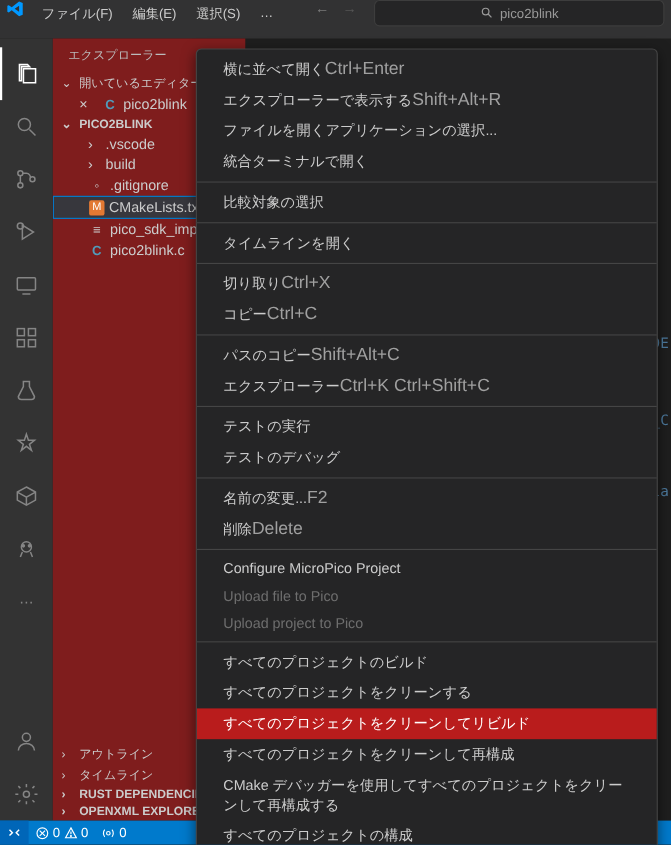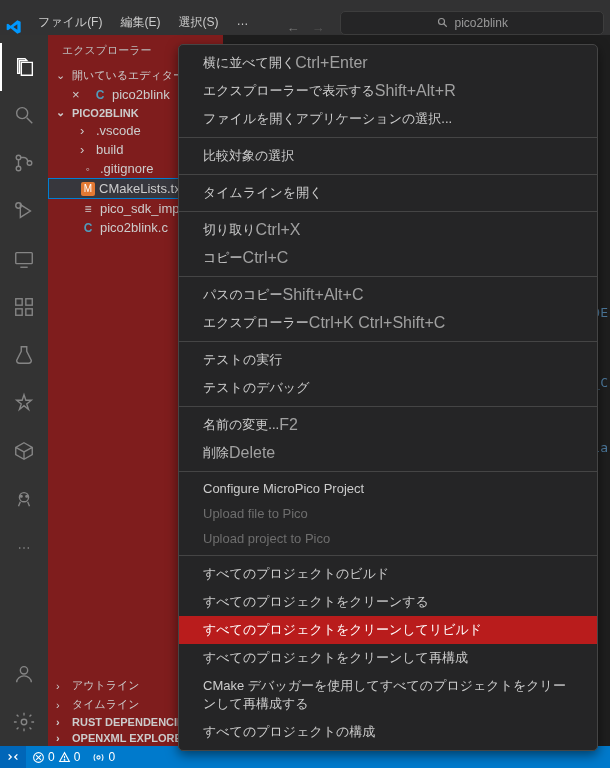--- a/index.html
+++ b/index.html
@@ -1,18 +1,18 @@
 <!DOCTYPE html>
 <html><head>
 <meta charset="utf-8">
 <style>
 * { margin: 0; padding: 0; box-sizing: border-box; font-family: 'Segoe UI', 'Meiryo', sans-serif; }
 body { background: #1e1e1e; color: #cccccc; width: 610px; height: 768px; overflow: hidden; position: relative; font-size: 13px; }
 
-.titlebar { height: 35px; background: #323233; display: flex; align-items: flex-end; padding: 0 6px; }
+.titlebar { height: 35px; background: #323233; display: flex; align-items: flex-start; padding: 0 6px; }
 .vscode-icon { width: 16px; height: 16px; margin-right: 8px; }
 .menu-items { display: flex; gap: 2px; }
 .menu-item { padding: 4px 8px; color: #cccccc; font-size: 12px; cursor: pointer; }
 .nav-arrows { margin-left: 30px; display: flex; gap: 12px; color: #7a7a7a; }
 .search-box { flex: 1; margin-left: 16px; background: #252526; border: 1px solid #3d3d3d; border-radius: 5px; height: 24px; display: flex; align-items: center; justify-content: center; color: #999; font-size: 12px; padding: 0 10px; }
 .search-box svg { margin-right: 6px; }
 
 .main { display: flex; height: calc(100% - 35px - 22px); }
 .activitybar { width: 48px; background: #333333; display: flex; flex-direction: column; align-items: center; padding-top: 8px; }
 .activity-icon { width: 48px; height: 48px; display: flex; align-items: center; justify-content: center; color: #858585; cursor: pointer; }
@@ -216,20 +216,23 @@
       <span>横に並べて開く</span>
       <span class="ctx-shortcut">Ctrl+Enter</span>
     </div>
     <div class="ctx-item">
       <span>エクスプローラーで表示する</span>
       <span class="ctx-shortcut">Shift+Alt+R</span>
     </div>
     <div class="ctx-item">
       <span>ファイルを開くアプリケーションの選択...</span>
     </div>
+    <div class="ctx-item">
+      <span>統合ターミナルで開く</span>
+    </div>
     <div class="ctx-sep"></div>
     <div class="ctx-item">
       <span>比較対象の選択</span>
     </div>
     <div class="ctx-sep"></div>
     <div class="ctx-item">
       <span>タイムラインを開く</span>
     </div>
     <div class="ctx-sep"></div>
     <div class="ctx-item">

